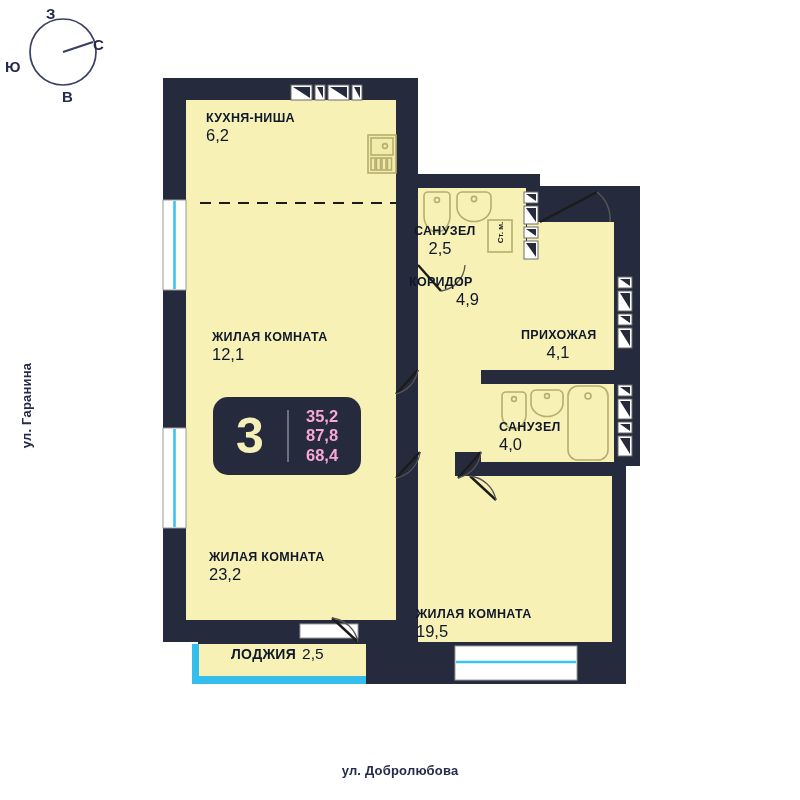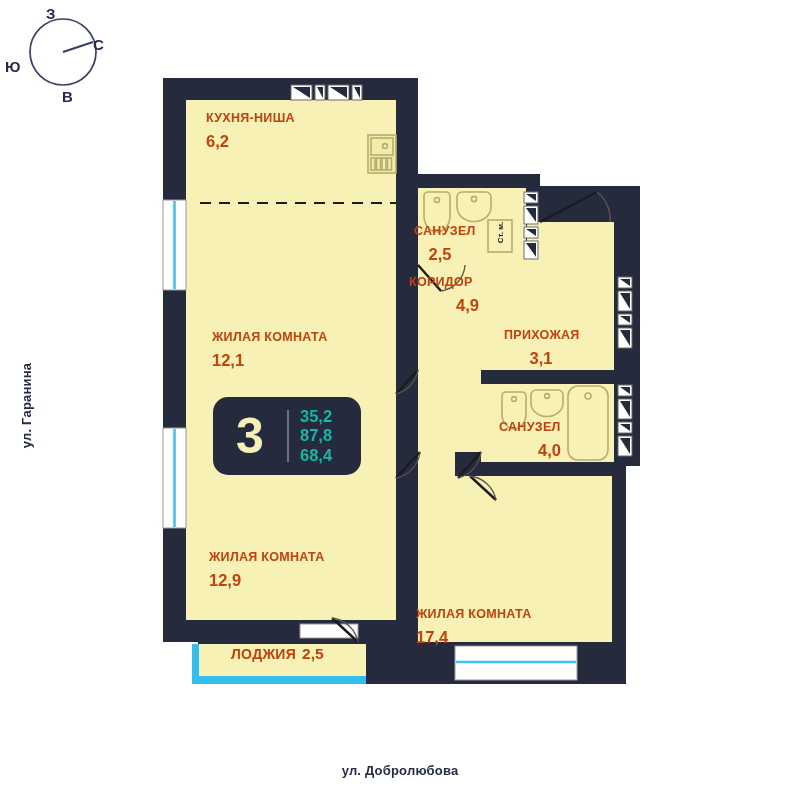--- a/index.html
+++ b/index.html
@@ -28,42 +28,42 @@
     transform:rotate(-90deg);
     transform-origin:center center;
   }
   #street-bottom{
     left:0; top:763px; width:800px; text-align:center;
   }
   .compass-letter{
     position:absolute;color:#262b4a;font-weight:bold;font-size:15px;
   }
   .room-label{
-    position:absolute;color:#c2410c;white-space:nowrap;
+    position:absolute;color:#0f172a;white-space:nowrap;
   }
   .room-name{font-size:12.5px;font-weight:bold;letter-spacing:.3px;}
-  .room-area{font-size:16.5px;font-weight:bold;margin-top:7px;}
+  .room-area{font-size:16.5px;font-weight:normal;margin-top:1px;}
   .inline-label .room-name,.inline-label .room-area{display:inline;font-size:14px;}
   .inline-label .room-area{margin-left:6px;font-size:15.5px;}
   .tiny-vert{
     position:absolute;font-size:8px;font-weight:bold;color:#1b1b1b;
     transform:rotate(-90deg);transform-origin:center center;white-space:nowrap;
   }
   #badge{
     position:absolute;left:213px;top:397px;width:148px;height:78px;
     background:#252b3d;border-radius:15px;
     display:flex;align-items:center;
   }
   #badge .big{
     color:#f5f0b8;font-size:50px;font-weight:bold;line-height:1;
     width:74px;text-align:center;
   }
   #badge .sep{width:2px;height:52px;background:#6d7183;}
   #badge .areas{
-    margin-left:11px;color:#14b8a6;font-size:16.5px;font-weight:bold;line-height:1.16;
+    margin-left:17px;color:#f9a8d4;font-size:16.5px;font-weight:bold;line-height:1.16;
   }
 </style>
 </head>
 <body>
 
 <div id="plan-root">
 
   <svg width="800" height="800" style="position:absolute;left:0;top:0;">
 
     <g>
@@ -349,43 +349,43 @@
     <div class="room-area" style="text-align:center;width:52px;">2,5</div>
   </div>
 
   <div class="tiny-vert" style="left:488px;top:228px;width:24px;text-align:center;">Ст. м.</div>
 
   <div class="room-label" style="left:409px;top:275px;">
     <div class="room-name">КОРИДОР</div>
     <div class="room-area" style="text-align:right;width:70px;">4,9</div>
   </div>
 
-  <div class="room-label" style="left:504px;top:328px;">
+  <div class="room-label" style="left:521px;top:328px;">
     <div class="room-name">ПРИХОЖАЯ</div>
-    <div class="room-area" style="text-align:center;width:74px;">3,1</div>
+    <div class="room-area" style="text-align:center;width:74px;">4,1</div>
   </div>
 
   <div class="room-label" style="left:499px;top:420px;">
     <div class="room-name">САНУЗЕЛ</div>
-    <div class="room-area" style="text-align:right;width:62px;">4,0</div>
+    <div class="room-area" style="text-align:left;width:62px;">4,0</div>
   </div>
 
   <div class="room-label" style="left:212px;top:330px;">
     <div class="room-name">ЖИЛАЯ КОМНАТА</div>
     <div class="room-area">12,1</div>
   </div>
 
   <div class="room-label" style="left:209px;top:550px;">
     <div class="room-name">ЖИЛАЯ КОМНАТА</div>
-    <div class="room-area">12,9</div>
+    <div class="room-area">23,2</div>
   </div>
 
   <div class="room-label" style="left:416px;top:607px;">
     <div class="room-name">ЖИЛАЯ КОМНАТА</div>
-    <div class="room-area">17,4</div>
+    <div class="room-area">19,5</div>
   </div>
 
   <div class="room-label inline-label" style="left:231px;top:645px;">
     <span class="room-name">ЛОДЖИЯ</span><span class="room-area">2,5</span>
   </div>
 
   <div id="badge">
     <div class="big">3</div>
     <div class="sep"></div>
     <div class="areas">

